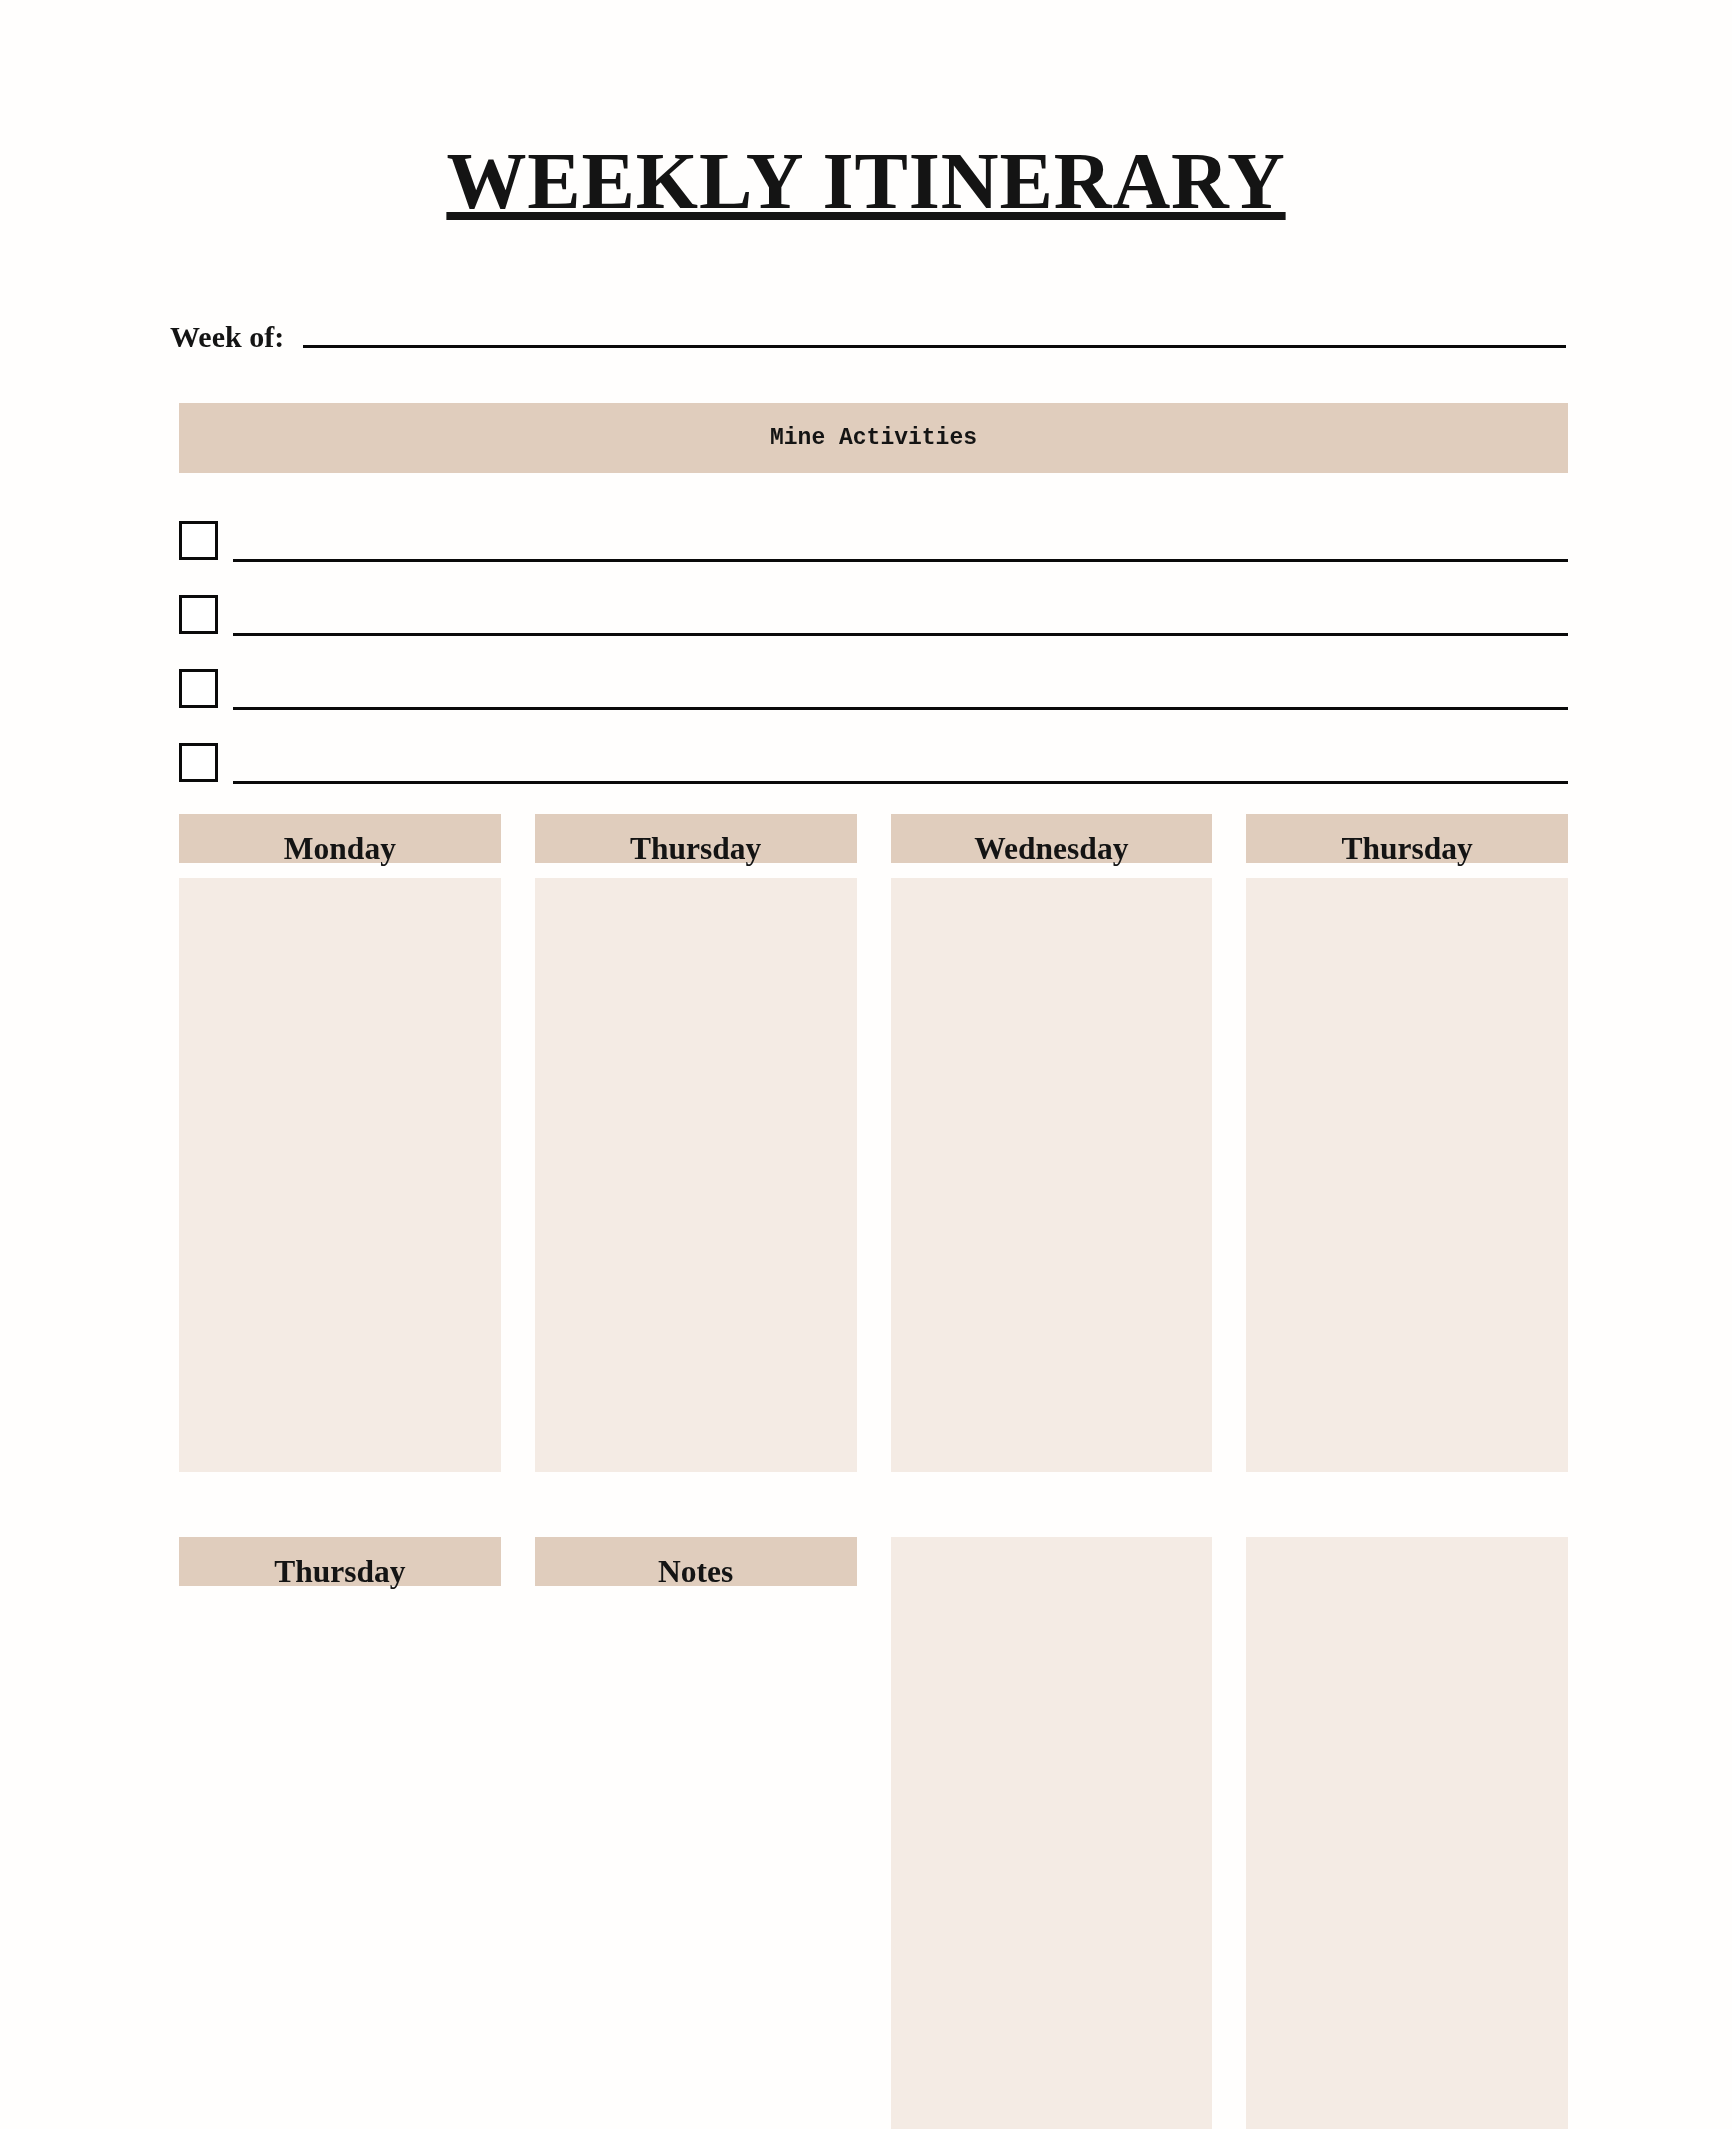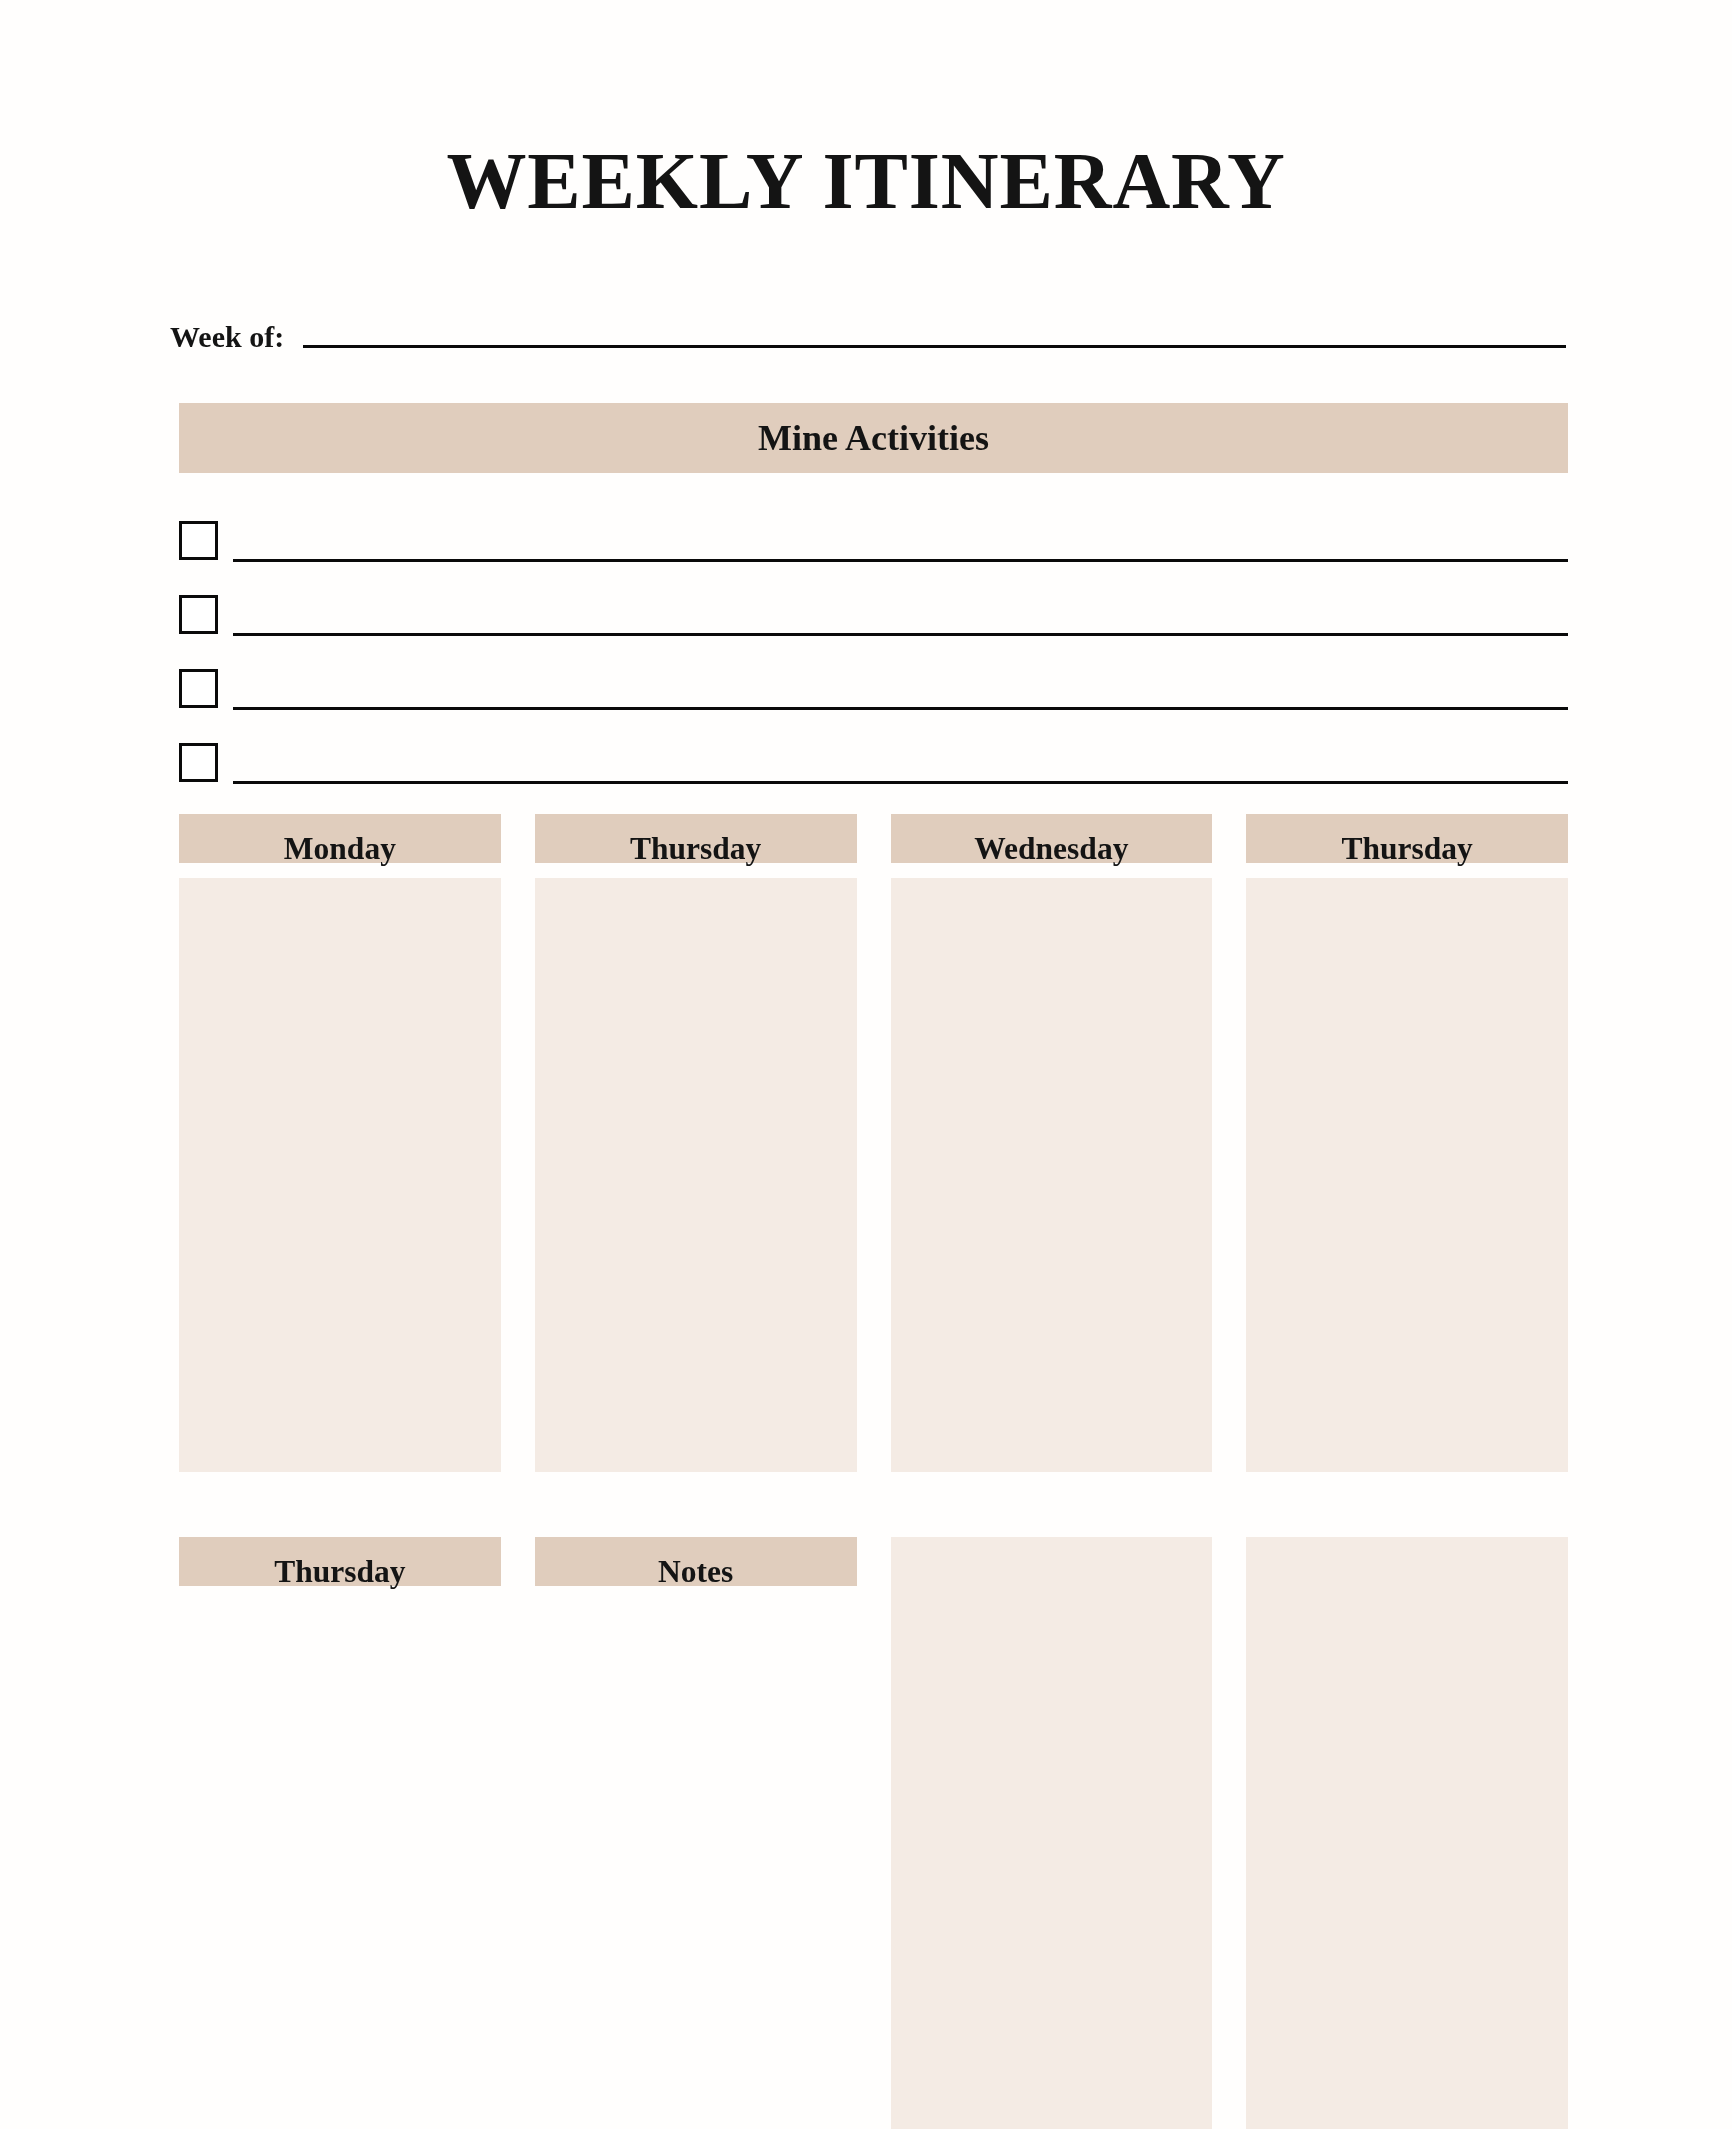--- a/index.html
+++ b/index.html
@@ -22,20 +22,21 @@
   }
   .title{
     margin:0;
     padding-top:141px;
     font-size:80px;
     line-height:1;
     font-weight:700;
     text-align:center;
     letter-spacing:0.9px;
     color:var(--ink);
+    text-decoration:underline;
   }
   .week-row{
     display:flex;
     align-items:flex-end;
     margin:0 166px 0 170px;
     padding-top:101px;
   }
   .week-label{
     font-size:30px;
     line-height:1;
@@ -49,22 +50,23 @@
     margin-bottom:4.3px;
     border-bottom:3.8px solid var(--line);
     font-size:30px;
   }
   .activities-bar{
     margin:51px 164px 8px 179px;
     height:70px;
     background:var(--header-bg);
     text-align:center;
     line-height:70px;
-    font-size:36px;
+    font-size:23px;
     font-weight:700;
+    font-family:Liberation Mono, monospace;
   }
   .checklist{
     margin:48px 164px 0 179px;
   }
   .check-row{
     display:flex;
     align-items:flex-end;
     height:39px;
     margin-bottom:35px;
   }

